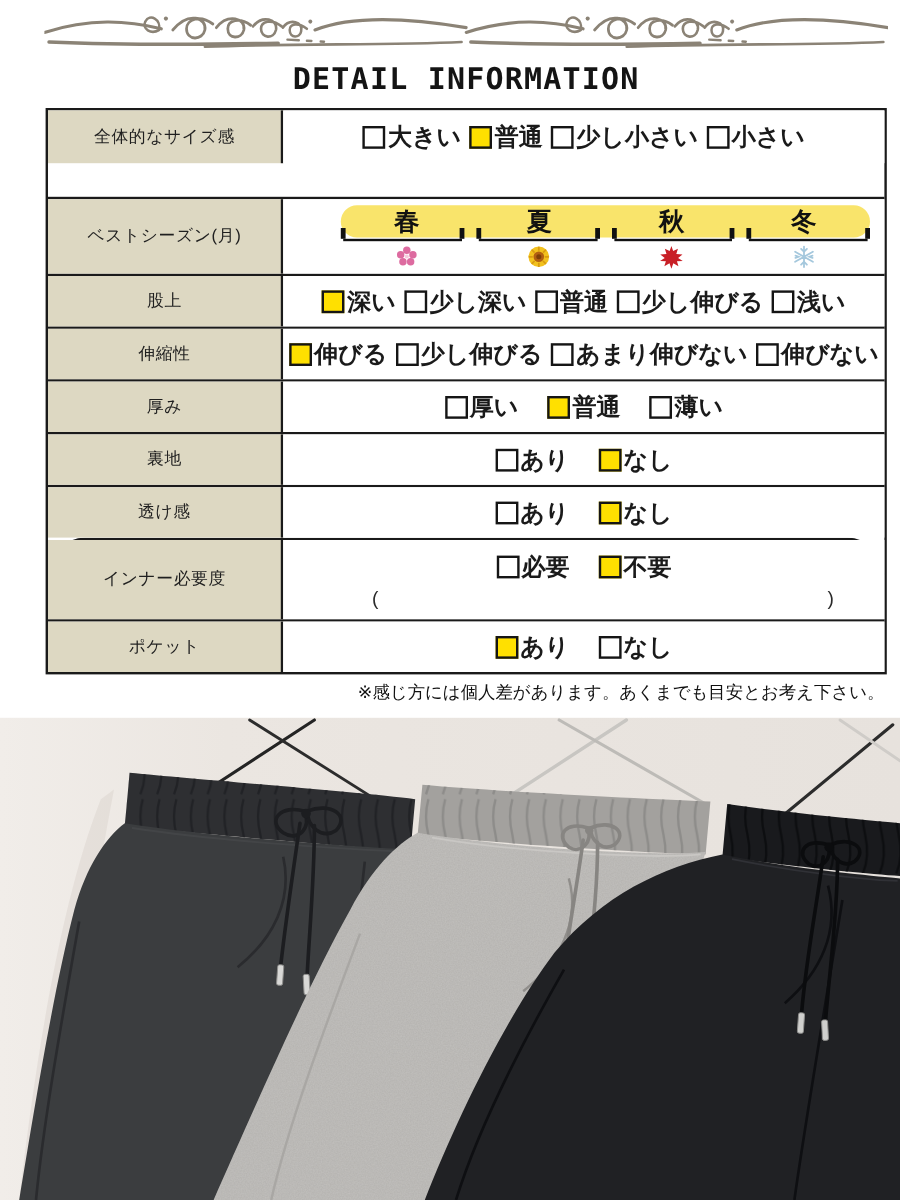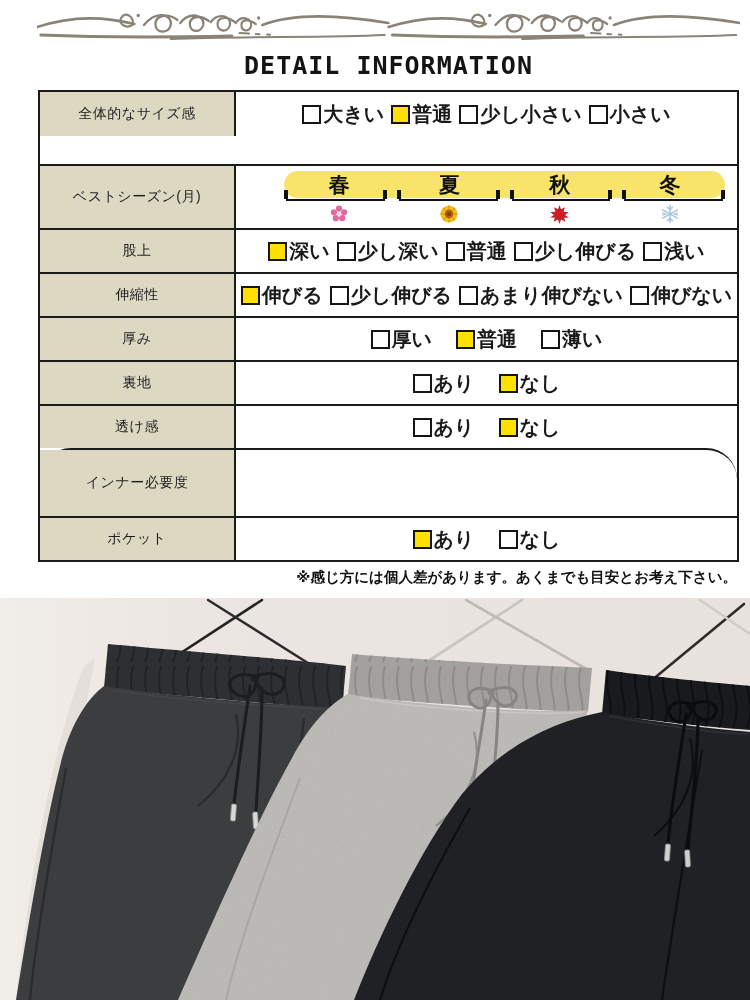--- a/index.html
+++ b/index.html
@@ -46,21 +46,21 @@
                 display:grid; grid-template-columns:repeat(4,1fr); align-items:center; }
   .season-name { text-align:center; font-size:21px; font-weight:bold; color:#111; }
   .season-brk { display:grid; grid-template-columns:repeat(4,1fr); gap:14px; margin:-7px 2px 0; }
   .brk { position:relative; height:10px; border-bottom:2.5px solid #111; }
   .brk::before, .brk::after { content:""; position:absolute; bottom:0; width:4px; height:9px; background:#111; }
   .brk::before { left:-2px; } .brk::after { right:-2px; }
   .season-icons { display:grid; grid-template-columns:repeat(4,1fr); margin-top:2px; }
   .sicon { display:flex; justify-content:center; align-items:center; height:22px; }
 
   
-  .footnote { margin:6px 13px 0; text-align:right; font-size:14.5px; font-weight:bold; color:#111; }
+  .footnote { margin:6px 13px 0; text-align:right; font-size:14.5px; font-weight:normal; color:#111; }
 
   
   .photo { position:absolute; left:0; bottom:0; width:750px; height:402px; }
   .photo svg { display:block; width:750px; height:402px; }
 </style>
 </head>
 <body>
 
 <div class="page">
 
@@ -268,20 +268,36 @@
               </span>
               <span class="opt">
                 <span class="cb on"></span>
                 <span class="opt-text">なし</span>
               </span>
             </div>
           </div>
         </div>
         <div class="row row-parens">
           <div class="row-label">インナー必要度</div>
+          <div class="row-value">
+            <div class="opts wide">
+              <span class="opt">
+                <span class="cb"></span>
+                <span class="opt-text">必要</span>
+              </span>
+              <span class="opt">
+                <span class="cb on"></span>
+                <span class="opt-text">不要</span>
+              </span>
+            </div>
+            <div class="parens">
+              <span>(</span>
+              <span>)</span>
+            </div>
+          </div>
         </div>
         <div class="row">
           <div class="row-label">ポケット</div>
           <div class="row-value">
             <div class="opts wide">
               <span class="opt">
                 <span class="cb on"></span>
                 <span class="opt-text">あり</span>
               </span>
               <span class="opt">

